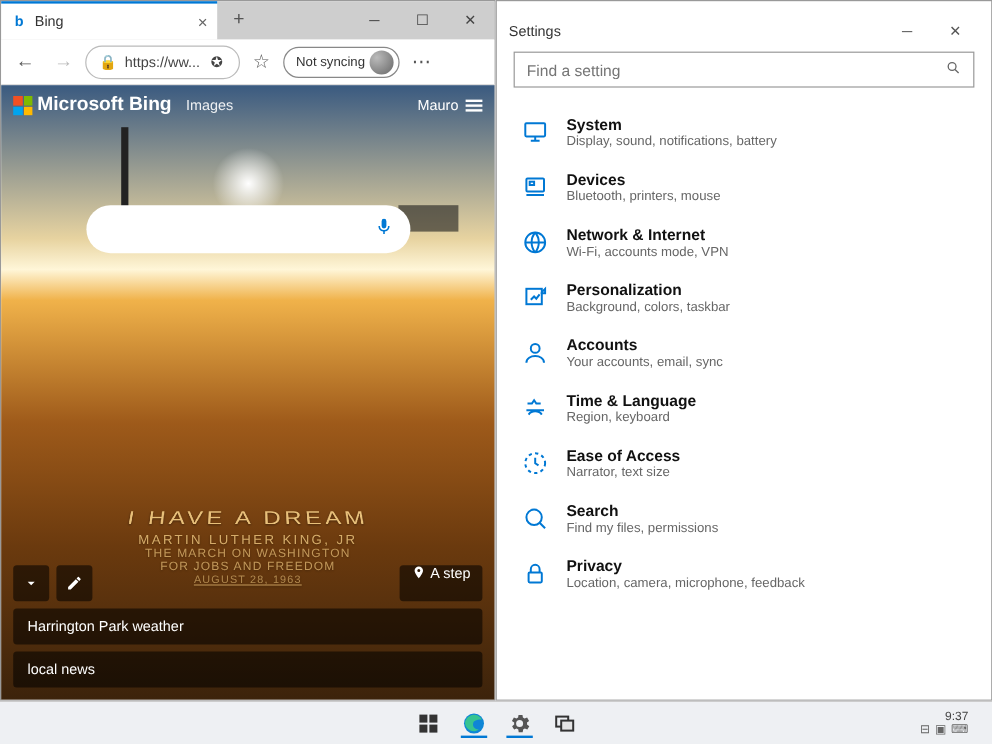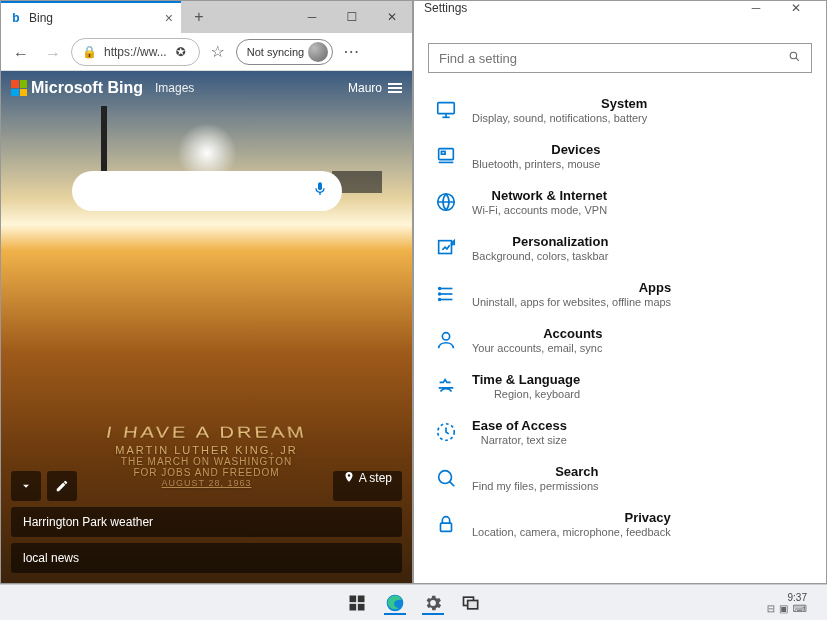--- a/index.html
+++ b/index.html
@@ -50,28 +50,28 @@
 
 .bing-bottom { position: absolute; bottom: 0; left: 0; right: 0; }
 .bing-action-row { display: flex; gap: 6px; padding: 6px 10px; align-items: center; }
 .sq-btn { width: 30px; height: 30px; background: rgba(0,0,0,.55); border-radius: 3px; display: flex; align-items: center; justify-content: center; color: #fff; font-size: 14px; }
 .loc-pill { margin-left: auto; background: rgba(0,0,0,.55); height: 30px; border-radius: 3px; display: flex; align-items: flex-start; padding: 0 10px; font-size: 12px; gap:4px;}
 .bing-cards { display: flex; gap: 6px; padding: 0 10px 10px; flex-direction: column; }
 .bing-card { background: rgba(0,0,0,.55); color: #fff; font-size: 12px; padding: 8px 12px; border-radius: 3px; }
 
 
 .settings-window { position: absolute; left: 413px; top: 0; width: 414px; height: 584px; background: #fff; border: 1px solid #999; display: flex; flex-direction: column; }
-.settings-titlebar { height: 32px; display: flex; align-items: flex-start; padding: 0 10px; font-size: 12px; color: #333; }
+.settings-titlebar { height: 32px; display: flex; align-items: flex-end; padding: 0 10px; font-size: 12px; color: #333; }
 .settings-winctrls { margin-left: auto; display: flex; gap: 0;}
 .settings-winctrls div { width: 40px; text-align:center; color:#555; font-size:12px;}
 .settings-search { margin: 10px 14px 14px; height: 30px; border: 1px solid #999; display: flex; align-items: center; padding: 0 10px; }
 .settings-search input { border: none; outline: none; flex: 1; font-size: 13px; color: #ec4899; }
 .settings-search .search-glyph { color: #666; font-size: 13px; }
 .settings-list { flex: 1; overflow: hidden; padding: 0 14px; }
-.settings-item { display: flex; align-items: center; padding: 9px 6px; gap: 14px; text-align: right; }
+.settings-item { display: flex; align-items: center; padding: 9px 6px; gap: 14px; }
 .settings-icon { width: 24px; height: 24px; color: #0078d4; display:flex; align-items:center; justify-content:center; flex-shrink:0;}
 .settings-icon svg { width:22px; height:22px; }
 .settings-text .title { font-size: 13px; color: #111; font-weight: 600; }
 .settings-text .desc { font-size: 11px; color: #666; margin-top: 1px; }
 
 
 .taskbar { position: absolute; left: 0; bottom: 0; width: 827px; height: 36px; background: #eef0f3; border-top: 1px solid #ccc; display: flex; align-items: center; }
 .taskbar-center { position: absolute; left: 50%; transform: translateX(-50%); display: flex; gap: 10px; align-items:center;}
 .task-icon { width: 28px; height: 28px; display: flex; align-items: center; justify-content: center; border-radius: 3px; }
 .task-icon svg{width:20px;height:20px;}
@@ -250,36 +250,20 @@
           </svg>
         </div>
         <div class="settings-text">
           <div class="title">Personalization</div>
           <div class="desc">Background, colors, taskbar</div>
         </div>
       </div>
       <div class="settings-item">
         <div class="settings-icon">
           <svg viewBox="0 0 24 24" fill="none" stroke="#0078d4" stroke-width="1.8">
-            <line x1="5" y1="6" x2="19" y2="6"></line>
-            <line x1="5" y1="12" x2="19" y2="12"></line>
-            <line x1="5" y1="18" x2="19" y2="18"></line>
-            <circle cx="5" cy="6" r="1" fill="#0078d4"></circle>
-            <circle cx="5" cy="12" r="1" fill="#0078d4"></circle>
-            <circle cx="5" cy="18" r="1" fill="#0078d4"></circle>
-          </svg>
-        </div>
-        <div class="settings-text">
-          <div class="title">Apps</div>
-          <div class="desc">Uninstall, apps for websites, offline maps</div>
-        </div>
-      </div>
-      <div class="settings-item">
-        <div class="settings-icon">
-          <svg viewBox="0 0 24 24" fill="none" stroke="#0078d4" stroke-width="1.8">
             <circle cx="12" cy="8" r="4"></circle>
             <path d="M4 21c0-4 4-6 8-6s8 2 8 6"></path>
           </svg>
         </div>
         <div class="settings-text">
           <div class="title">Accounts</div>
           <div class="desc">Your accounts, email, sync</div>
         </div>
       </div>
       <div class="settings-item">

